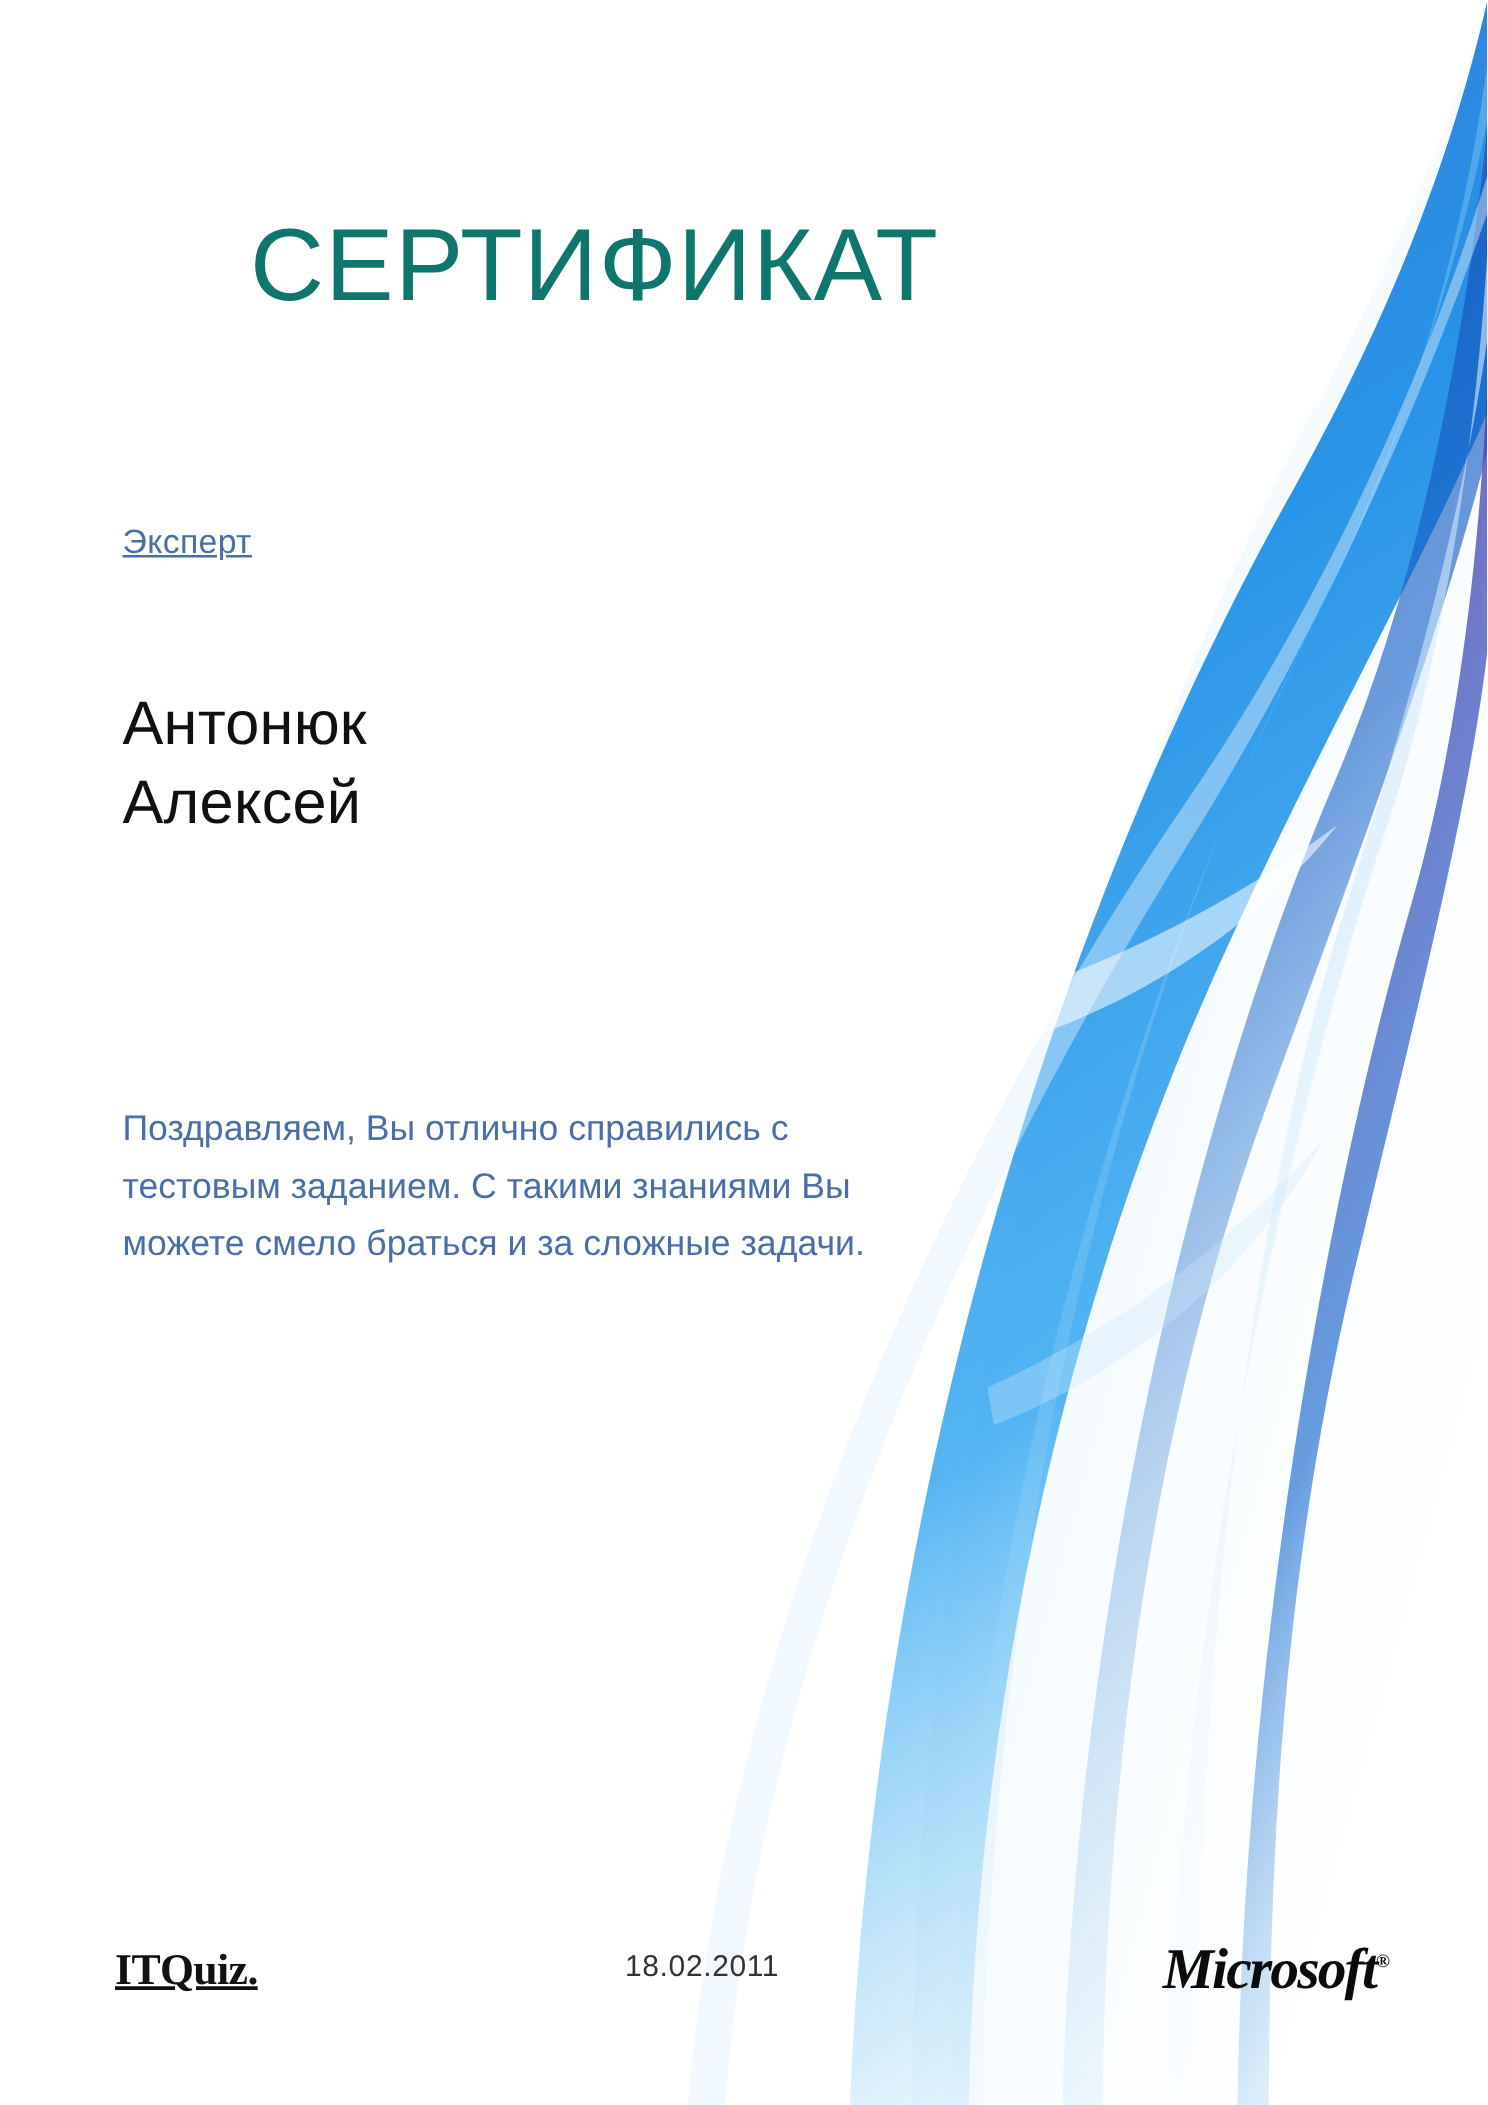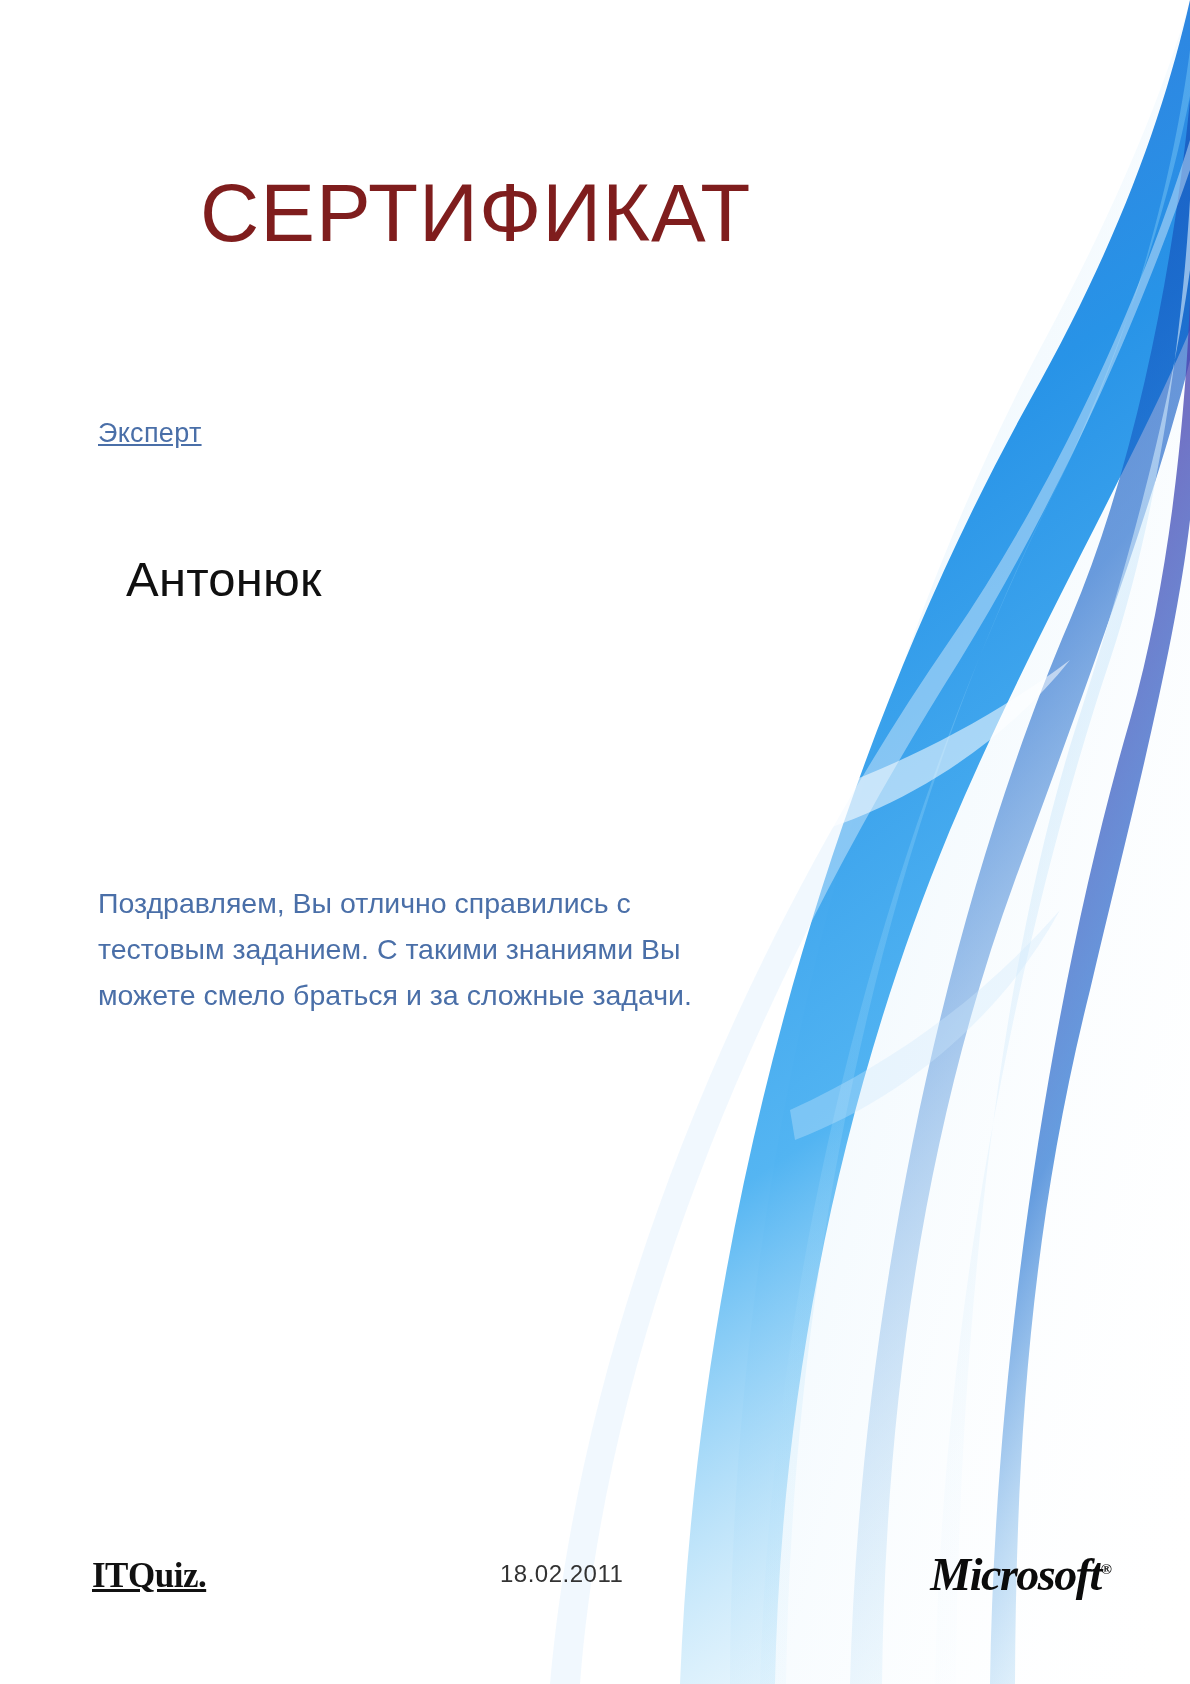--- a/index.html
+++ b/index.html
@@ -33,21 +33,21 @@
     width: 100%;
     height: 100%;
   }
 
   .cert-title {
     position: absolute;
     left: 200px;
     top: 172px;
     font-size: 82px;
     letter-spacing: 1px;
-    color: #7f1d1d;
+    color: #0f766e;
     font-weight: 400;
     line-height: 1;
     white-space: nowrap;
   }
 
   .level {
     position: absolute;
     left: 98px;
     top: 418px;
     font-size: 27px;
@@ -62,21 +62,20 @@
     left: 98px;
     top: 548px;
     font-size: 49px;
     color: #101010;
     font-weight: 400;
     line-height: 1.28;
     letter-spacing: 0.2px;
   }
   .recipient span {
     display: block;
-    margin-left: 28px;
   }
 
   .message {
     position: absolute;
     left: 98px;
     top: 848px;
     width: 660px;
     font-size: 28.5px;
     line-height: 1.62;
     color: #4a6fa8;
@@ -190,20 +189,21 @@
       <path d="M360 1110 C470 1060 560 990 630 910 C570 1020 470 1100 365 1140 Z" fill="#cfe8fb" opacity="0.35"></path>
     </svg>
   </div>
 
   <div class="cert-title">СЕРТИФИКАТ</div>
 
   <div class="level">Эксперт</div>
 
   <div class="recipient">
     <span>Антонюк</span>
+    <span>Алексей</span>
   </div>
 
   <div class="message">Поздравляем, Вы отлично справились с тестовым заданием. С такими знаниями Вы можете смело браться и за сложные задачи.</div>
 
   <div class="footer-brand">ITQuiz.</div>
 
   <div class="footer-date">18.02.2011</div>
 
   <div class="ms-logo">
     <span>Microsoft</span><span class="reg">®</span>

